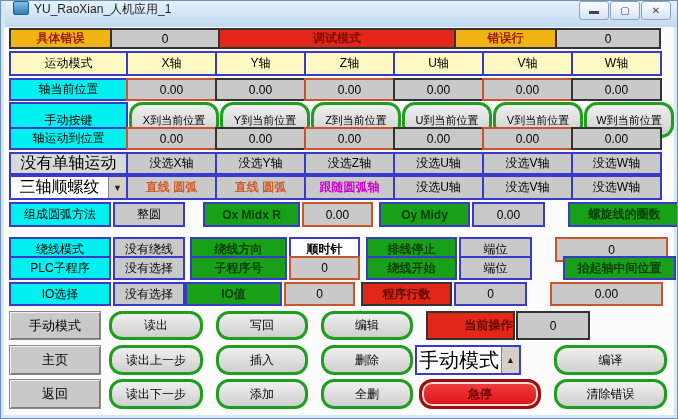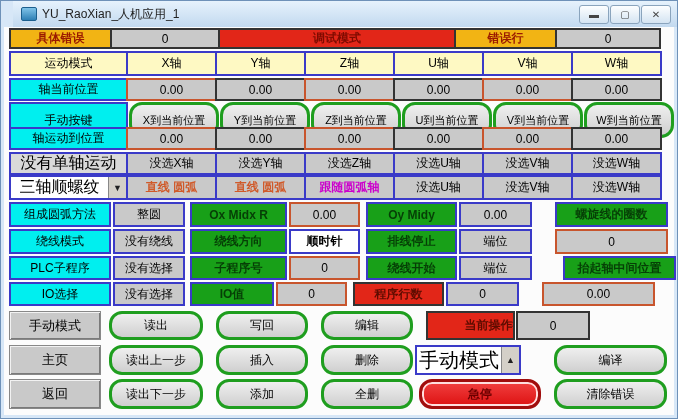--- a/index.html
+++ b/index.html
@@ -1,19 +1,19 @@
 <!DOCTYPE html>
 <html><head>
 <meta charset="utf-8">
 <style>
   html,body { margin:0; padding:0; background:#e8e8e8; font-family:"Liberation Sans","DejaVu Sans",sans-serif; }
   .window { position:relative; width:678px; height:419px; background:#d7e7f7; border:1px solid #6e91b8; box-sizing:border-box; overflow:hidden; }
   .content-bg { position:absolute; left:3px; right:3px; top:26px; bottom:3px; background:#fcfcfc; }
   
-  .titlebar { position:absolute; left:12px; top:0; right:0; height:26px; background:linear-gradient(#e6f2fc,#c2d9ef); display:flex; align-items:center; }
+  .titlebar { position:absolute; left:4px; top:0; right:0; height:26px; background:linear-gradient(#e6f2fc,#c2d9ef); display:flex; align-items:flex-start; }
   .app-icon { width:14px; height:12px; margin:0 5px 0 8px; background:linear-gradient(#7fc3e8,#2d7fb5); border:1px solid #1b5f8e; border-radius:2px; }
   .title-text { font-size:12px; color:#222; }
   .winbtns { margin-left:auto; display:flex; margin-right:6px; }
   .winbtn { width:28px; height:17px; border:1px solid #8aa4bd; background:linear-gradient(#fdfeff,#d4e4f2); border-radius:3px; margin-left:1px; display:flex; align-items:center; justify-content:center; font-size:10px; color:#444; }
   
   .row { position:absolute; left:8px; display:flex; align-items:stretch; }
   .tight > * + * { margin-left:-2px; }
   .cell { box-sizing:border-box; display:flex; align-items:center; justify-content:center; font-size:12px; color:#000; white-space:nowrap; overflow:hidden; }
   .b-blue { border:2px solid #3a3ac8; }
   .b-red  { border:2px solid #c8552d; }
@@ -116,28 +116,28 @@
     <div class="cell bg-gray b-blue" style="width:91px; color:#d05a2a; font-weight:bold;">直线 圆弧</div>
     <div class="cell bg-gray b-blue" style="width:91px; color:#cc00cc; font-weight:bold;">跟随圆弧轴</div>
     <div class="cell bg-gray b-blue" style="width:91px;">没选U轴</div>
     <div class="cell bg-gray b-blue" style="width:91px;">没选V轴</div>
     <div class="cell bg-gray b-blue" style="width:91px;">没选W轴</div>
   </div>
 
   <div class="row" style="top:201px; height:25px;">
     <div class="cell bg-cyan b-blue" style="width:102px;">组成圆弧方法</div>
     <div class="cell bg-gray b-blue" style="width:72px; margin-left:2px;">整圆</div>
-    <div class="cell bg-green b-blue" style="width:97px; margin-left:5px;">Ox Midx R</div>
+    <div class="cell bg-green b-blue" style="width:97px; margin-left:18px;">Ox Midx R</div>
     <div class="cell bg-gray b-red" style="width:71px; margin-left:2px;">0.00</div>
     <div class="cell bg-green b-blue" style="width:91px; margin-left:6px;">Oy Midy</div>
     <div class="cell bg-gray b-blue" style="width:73px; margin-left:2px;">0.00</div>
     <div class="cell bg-green b-blue" style="width:113px; margin-left:23px;">螺旋线的圈数</div>
   </div>
 
-  <div class="row" style="top:228px; height:25px;">
+  <div class="row" style="top:236px; height:25px;">
     <div class="cell bg-cyan b-blue" style="width:102px;">绕线模式</div>
     <div class="cell bg-gray b-blue" style="width:72px; margin-left:2px;">没有绕线</div>
     <div class="cell bg-green b-blue" style="width:97px; margin-left:5px;">绕线方向</div>
     <div class="cell bg-white b-blue" style="width:71px; margin-left:2px; font-weight:bold;">顺时针</div>
     <div class="cell bg-green b-blue" style="width:91px; margin-left:6px;">排线停止</div>
     <div class="cell bg-gray b-blue" style="width:73px; margin-left:2px;">端位</div>
     <div class="cell bg-gray b-red" style="width:113px; margin-left:23px;">0</div>
   </div>
 
   <div class="row" style="top:255px; height:24px;">
@@ -146,21 +146,21 @@
     <div class="cell bg-green b-blue" style="width:97px; margin-left:5px;">子程序号</div>
     <div class="cell bg-gray b-red" style="width:71px; margin-left:2px;">0</div>
     <div class="cell bg-green b-blue" style="width:91px; margin-left:6px;">绕线开始</div>
     <div class="cell bg-gray b-blue" style="width:73px; margin-left:2px;">端位</div>
     <div class="cell bg-green b-blue" style="width:113px; margin-left:31px;">抬起轴中间位置</div>
   </div>
 
   <div class="row" style="top:281px; height:24px;">
     <div class="cell bg-cyan b-blue" style="width:102px;">IO选择</div>
     <div class="cell bg-gray b-blue" style="width:72px; margin-left:2px;">没有选择</div>
-    <div class="cell bg-green b-blue" style="width:84px; margin-left:5px;">IO值</div>
+    <div class="cell bg-green b-blue" style="width:97px; ">IO值</div>
     <div class="cell bg-gray b-red" style="width:71px; margin-left:2px;">0</div>
     <div class="cell bg-red b-dark" style="width:91px; margin-left:6px; color:#5e0c00;">程序行数</div>
     <div class="cell bg-gray b-blue" style="width:73px; margin-left:2px;">0</div>
     <div class="cell bg-gray b-red" style="width:113px; margin-left:23px;">0.00</div>
   </div>
 
   <div class="row" style="top:310px; height:29px;">
     <div class="navbtn" style="width:92px;">手动模式</div>
     <div class="pill" style="width:94px; margin-left:8px;">读出</div>
     <div class="pill" style="width:92px; margin-left:13px;">写回</div>

